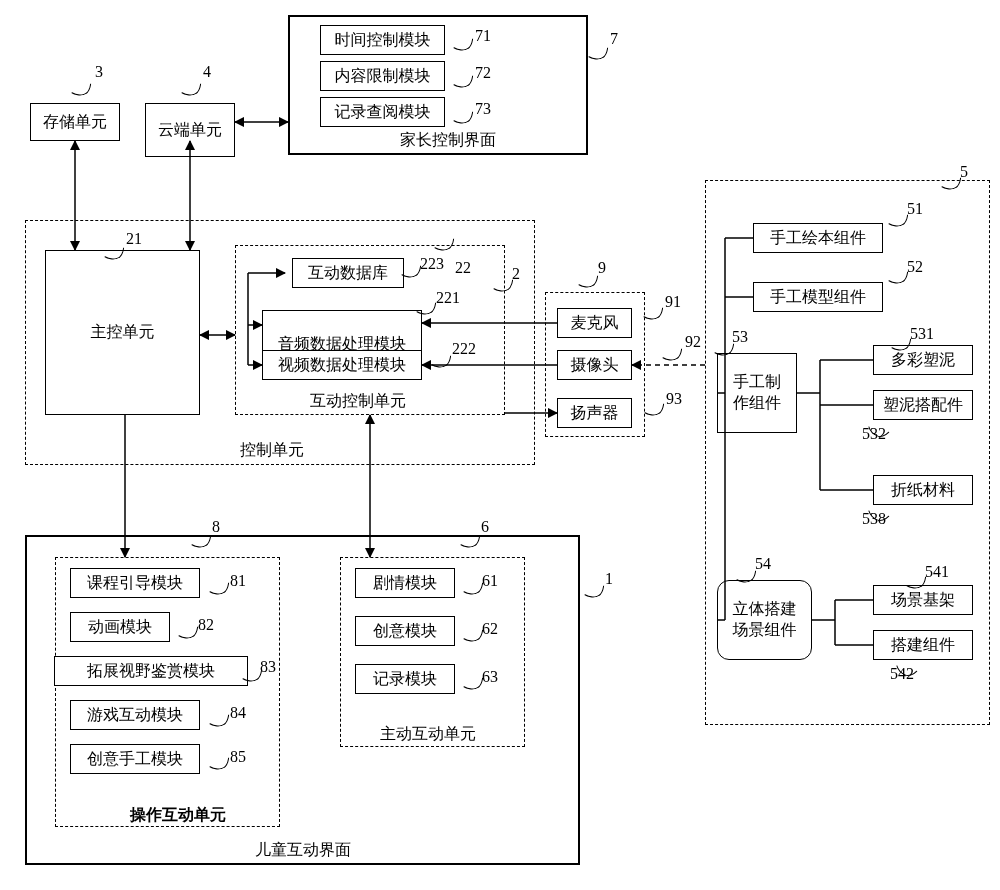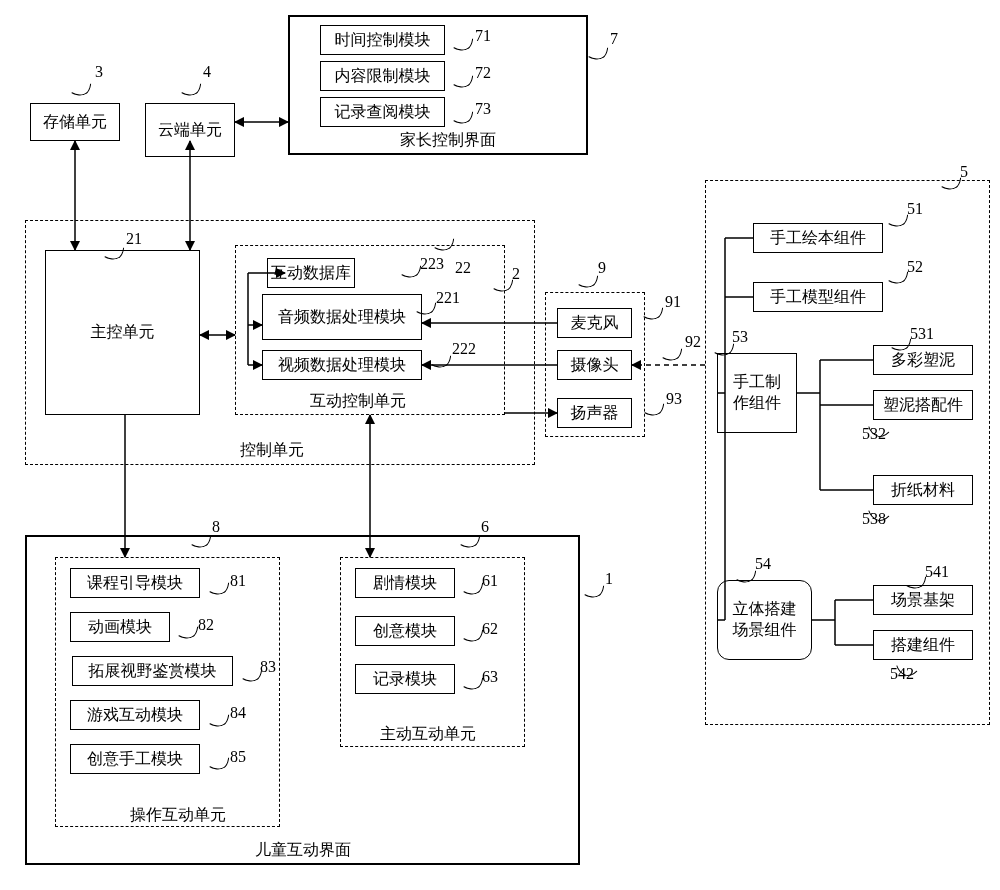--- a/index.html
+++ b/index.html
@@ -70,24 +70,24 @@
 
 <div class="dashed" style="left:25px; top:220px; width:510px; height:245px;"></div>
 <div class="lbl" style="left:240px; top:440px;">控制单元</div>
 
 <div class="box" style="left:45px; top:250px; width:155px; height:165px;text-align:right;">
     <span>主控单元</span>
   </div>
 
 <div class="dashed" style="left:235px; top:245px; width:270px; height:170px;"></div>
 <div class="lbl" style="left:310px; top:391px;">互动控制单元</div>
-<div class="box" style="left:267px; top:258px; width:88px; height:30px;">
+<div class="box" style="left:292px; top:258px; width:112px; height:30px;">
     <span>互动数据库</span>
   </div>
-<div class="box" style="left:262px; top:294px; width:160px; height:46px;">
+<div class="box" style="left:262px; top:310px; width:160px; height:46px;align-items:flex-end;">
     <span>音频数据处理模块</span>
   </div>
 <div class="box" style="left:262px; top:350px; width:160px; height:30px;">
     <span>视频数据处理模块</span>
   </div>
 
 <div class="dashed" style="left:545px; top:292px; width:100px; height:145px;"></div>
 <div class="box" style="left:557px; top:308px; width:75px; height:30px;">
     <span>麦克风</span>
   </div>
@@ -95,28 +95,28 @@
     <span>摄像头</span>
   </div>
 <div class="box" style="left:557px; top:398px; width:75px; height:30px;">
     <span>扬声器</span>
   </div>
 
 <div class="box" style="left:25px; top:535px; width:555px; height:330px; border-width:2px;"></div>
 <div class="lbl" style="left:255px; top:840px;">儿童互动界面</div>
 
 <div class="dashed" style="left:55px; top:557px; width:225px; height:270px;"></div>
-<div class="lbl" style="left:130px; top:805px;">操作互动单元</div>
+<div class="lbl" style="left:130px; top:805px;font-weight:bold;">操作互动单元</div>
 <div class="box" style="left:70px; top:568px; width:130px; height:30px;">
     <span>课程引导模块</span>
   </div>
 <div class="box" style="left:70px; top:612px; width:100px; height:30px;">
     <span>动画模块</span>
   </div>
-<div class="box" style="left:72px; top:656px; width:161px; height:30px;">
+<div class="box" style="left:54px; top:656px; width:194px; height:30px;">
     <span>拓展视野鉴赏模块</span>
   </div>
 <div class="box" style="left:70px; top:700px; width:130px; height:30px;">
     <span>游戏互动模块</span>
   </div>
 <div class="box" style="left:70px; top:744px; width:130px; height:30px;">
     <span>创意手工模块</span>
   </div>
 
 <div class="dashed" style="left:340px; top:557px; width:185px; height:190px;"></div>

